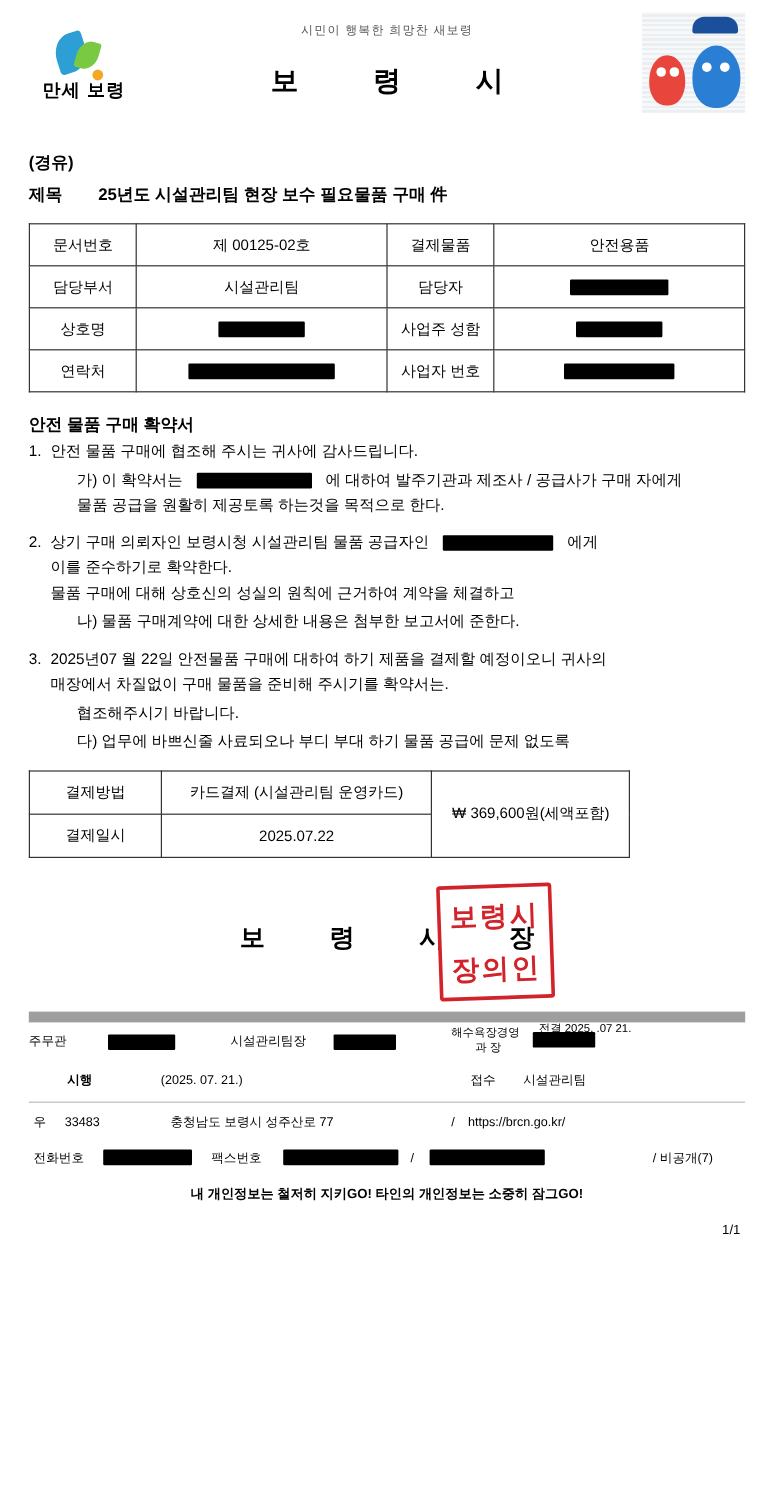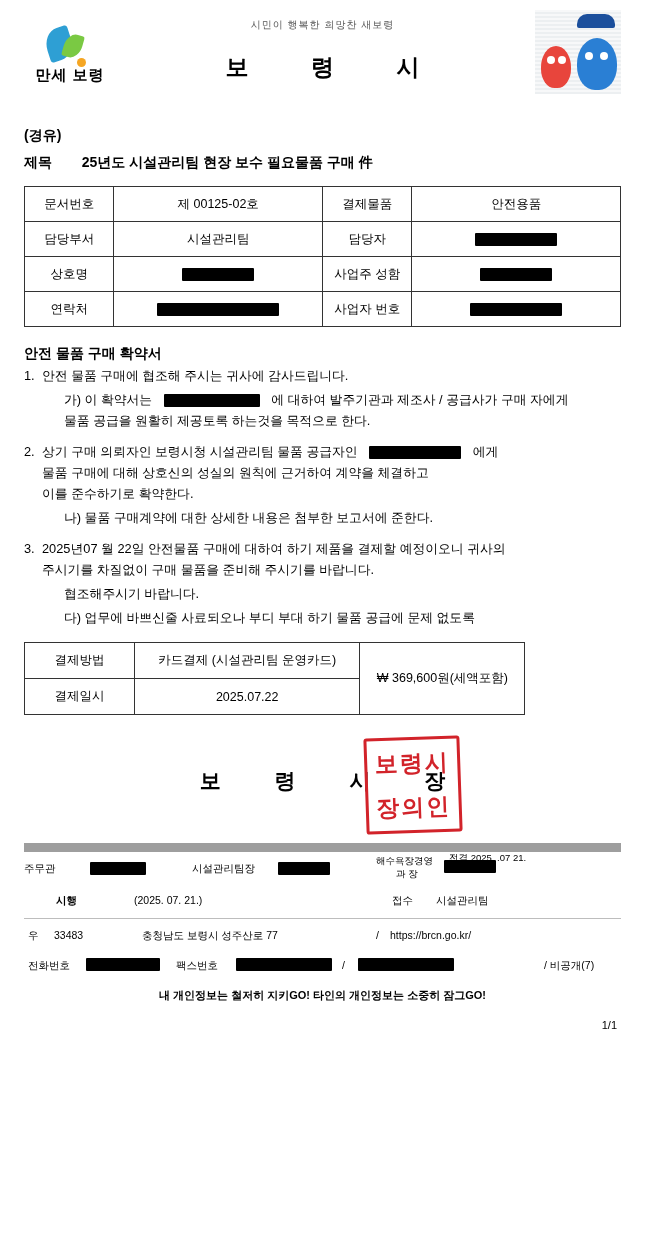--- a/index.html
+++ b/index.html
@@ -382,29 +382,29 @@
         </div>
         <div>물품 공급을 원활히 제공토록 하는것을 목적으로 한다.</div>
       </div>
     </li>
 
     <li>
       <span class="num">2.</span>
       <span>상기 구매 의뢰자인 보령시청 시설관리팀 물품 공급자인</span>
       <span class="redact" style="width:92px;margin:0 8px;"></span>
       <span>에게</span>
+      <div>이를 준수하기로 확약한다.</div>
       <div>물품 구매에 대해 상호신의 성실의 원칙에 근거하여 계약을 체결하고</div>
-      <div>이를 준수하기로 확약한다.</div>
       <div class="sub">나) 물품 구매계약에 대한 상세한 내용은 첨부한 보고서에 준한다.</div>
     </li>
 
     <li>
       <span class="num">3.</span>
       <span>2025년07 월 22일 안전물품 구매에 대하여 하기 제품을 결제할 예정이오니 귀사의</span>
-      <div>주시기를 차질없이 구매 물품을 준비해 주시기를 바랍니다.</div>
+      <div>매장에서 차질없이 구매 물품을 준비해 주시기를 확약서는.</div>
       <div class="sub">협조해주시기 바랍니다.</div>
       <div class="sub">다) 업무에 바쁘신줄 사료되오나 부디 부대 하기 물품 공급에 문제 없도록</div>
     </li>
   </ol>
 
   <table class="pay">
     <tbody>
       <tr>
         <td class="pay-lbl">결제방법</td>
         <td class="pay-mid">카드결제 (시설관리팀 운영카드)</td>

